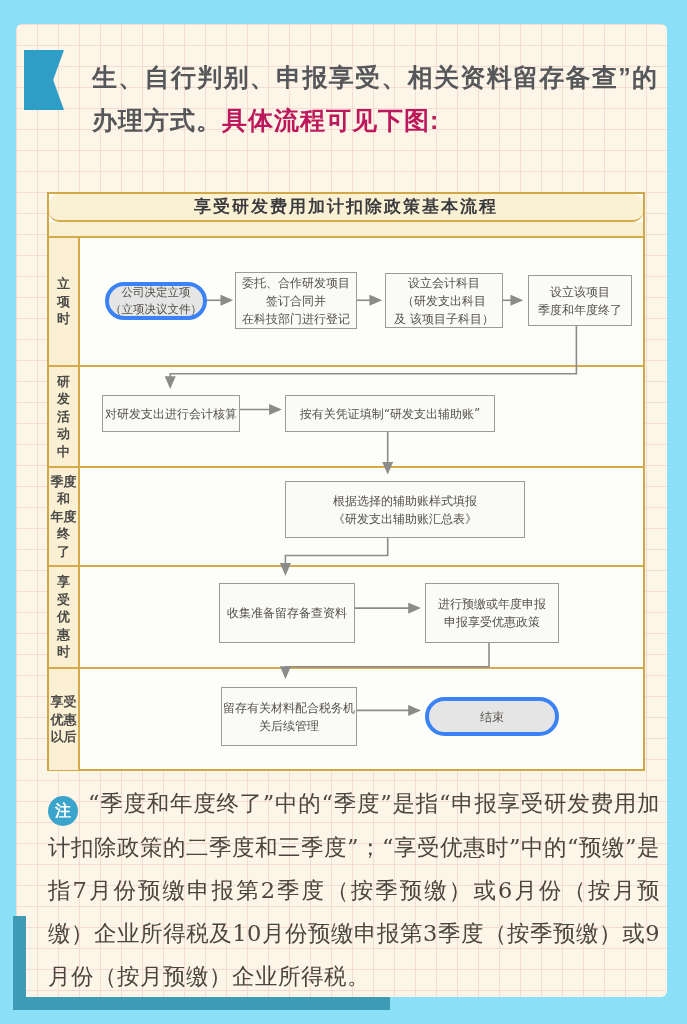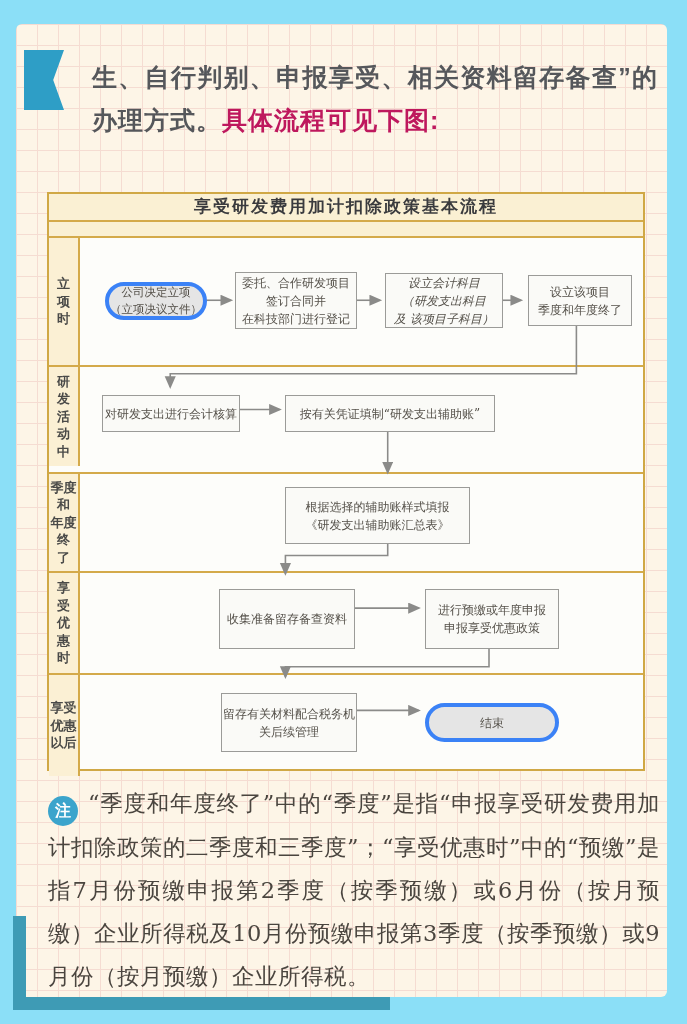--- a/index.html
+++ b/index.html
@@ -32,52 +32,52 @@
   .hline.last{text-align-last:left;}
   .blue{color:#be185d;}
   
   .flowchart{
     position:absolute;left:47px;top:192px;width:598px;height:579px;
     background:#FDFDFA;border:2px solid #D0A845;box-sizing:border-box;
   }
   .fc-title{
     height:28px;box-sizing:border-box;background:#FAF0D3;border-bottom:2px solid #D4AA4A;
     text-align:center;font-size:17px;font-weight:bold;color:#3A3B3E;
-    letter-spacing:2px;line-height:26px;
+    letter-spacing:2px;line-height:26px;border-radius:10px;
   }
   .fc-band{height:16px;box-sizing:border-box;background:#FAF0D3;border-bottom:2px solid #D4AA4A;}
   .fc-row{display:flex;box-sizing:border-box;}
   .fc-row + .fc-row{border-top:2px solid #D4AA4A;}
-  .r1{height:127px;} .r2{height:101px;} .r3{height:99px;margin-top:6px;} .r4{height:102px;} .r5{height:103px;}
+  .r1{height:127px;} .r2{height:101px;} .r3{height:99px;} .r4{height:102px;} .r5{height:103px;}
   .fc-label{
     width:31px;box-sizing:border-box;background:#FBF0D4;border-right:2px solid #D4AA4A;
     display:flex;align-items:center;justify-content:center;text-align:center;
     font-size:13px;font-weight:bold;color:#4A4A48;line-height:1.35;
     white-space:pre-line;letter-spacing:0;
   }
   .fc-content{position:relative;flex:1;}
   
   .node{
     position:absolute;box-sizing:border-box;z-index:2;
     display:flex;align-items:center;justify-content:center;text-align:center;
     white-space:pre-line;font-family:"DejaVu Serif",serif;
     font-size:12px;line-height:1.5;color:#55514A;
     background:#FAFAF7;border:1.5px solid #9B9B98;
   }
   .pill{border:4px solid #3b82f6;border-radius:20px;background:#e5e5e5;}
   
   .n-r1a{left:25px;top:44px;width:102px;height:38px;font-size:11.5px;}
   .n-r1b{left:155px;top:34px;width:122px;height:57px;}
-  .n-r1c{left:305px;top:35px;width:118px;height:55px;font-style:italic;}
+  .n-r1c{left:305px;top:35px;width:118px;height:55px;}
   .n-r1d{left:448px;top:37px;width:104px;height:51px;}
   
   .n-r2a{left:22px;top:28px;width:138px;height:37px;}
   .n-r2b{left:205px;top:28px;width:210px;height:37px;}
   
-  .n-r3a{left:205px;top:13px;width:185px;height:57px;}
+  .n-r3a{left:205px;top:13px;width:240px;height:57px;}
   
   .n-r4a{left:139px;top:16px;width:136px;height:60px;}
   .n-r4b{left:345px;top:16px;width:134px;height:60px;}
   
   .n-r5a{left:141px;top:18px;width:136px;height:59px;font-family:Liberation Serif, serif;}
   .n-r5b{left:345px;top:28px;width:134px;height:39px;}
   
   .connectors{position:absolute;left:0;top:0;width:100%;height:100%;z-index:1;pointer-events:none;}
   
   .note{

